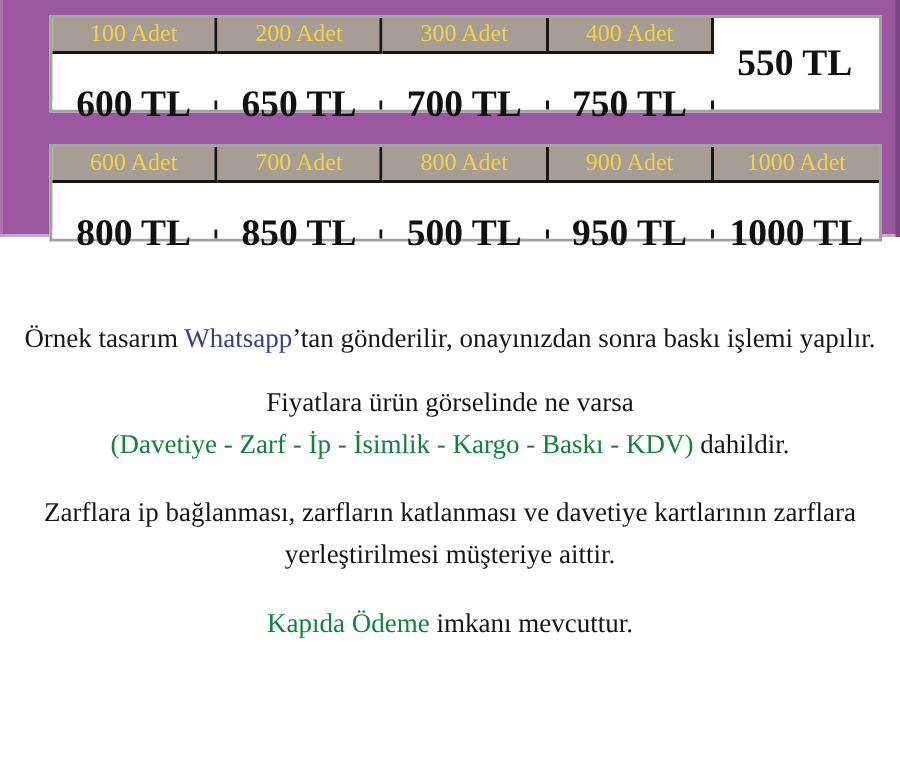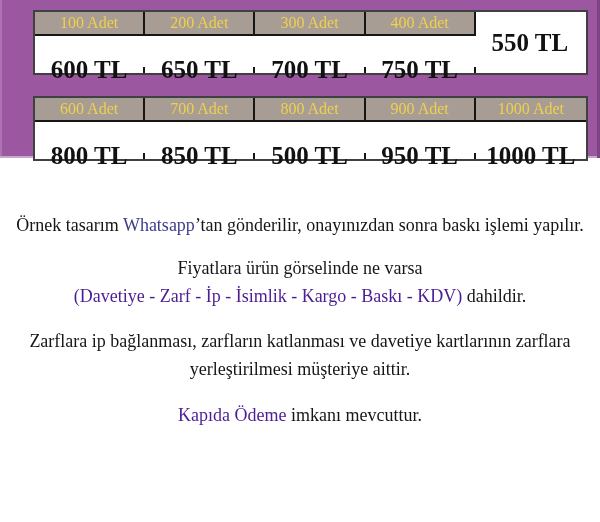--- a/index.html
+++ b/index.html
@@ -18,21 +18,21 @@
     width: 600px;
     height: 158px;
     background: #9b579f;
     box-shadow: inset -3px 0 0 #7c4483, inset 0 -2px 0 #c9a6cd, inset 2px 0 0 #ae74b2;
   }
 
   .price-table {
     position: absolute;
     left: 33px;
     width: 555px;
-    border: 2px solid #404040;
+    border: 2px solid #a3a3a3;
     background: #ffffff;
     display: grid;
     grid-template-columns: repeat(5, 1fr);
     grid-template-rows: 24px 37px;
     box-sizing: border-box;
   }
   .price-table.t1 { top: 10px; }
   .price-table.t2 { top: 96px; }
 
   .qty-cell {
@@ -68,21 +68,21 @@
     font-size: 18px;
     line-height: 28px;
   }
   .content p { margin: 0; white-space: nowrap; }
   .p1 { margin-top: 53px !important; }
   .p2 { margin-top: 15px !important; }
   .p3 { margin-top: 17px !important; }
   .p4 { margin-top: 18px !important; }
   .p5 { margin-top: 12px !important; }
   .whatsapp { color: #3d3d8c; }
-  .red { color: #4c1d95; }
+  .red { color: #15803d; }
 </style>
 </head>
 <body>
 
 <div class="banner">
 
   <div class="price-table t1">
     <div class="qty-cell">100 Adet</div>
     <div class="qty-cell">200 Adet</div>
     <div class="qty-cell">300 Adet</div>

